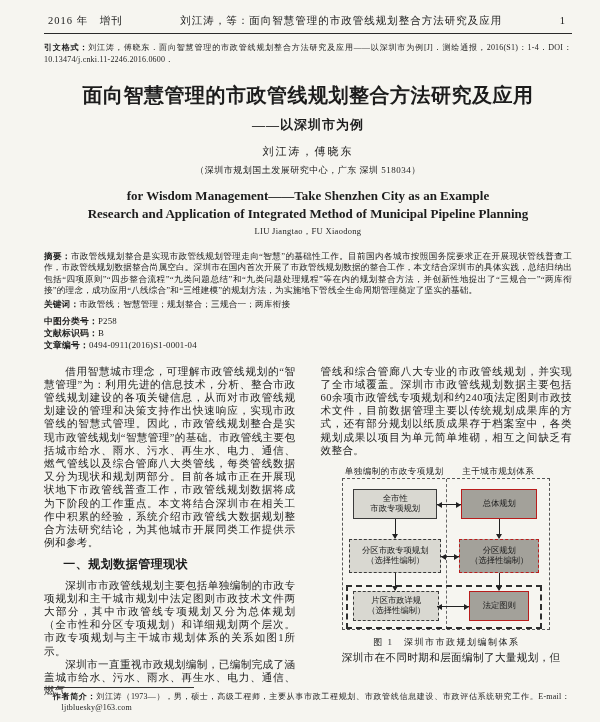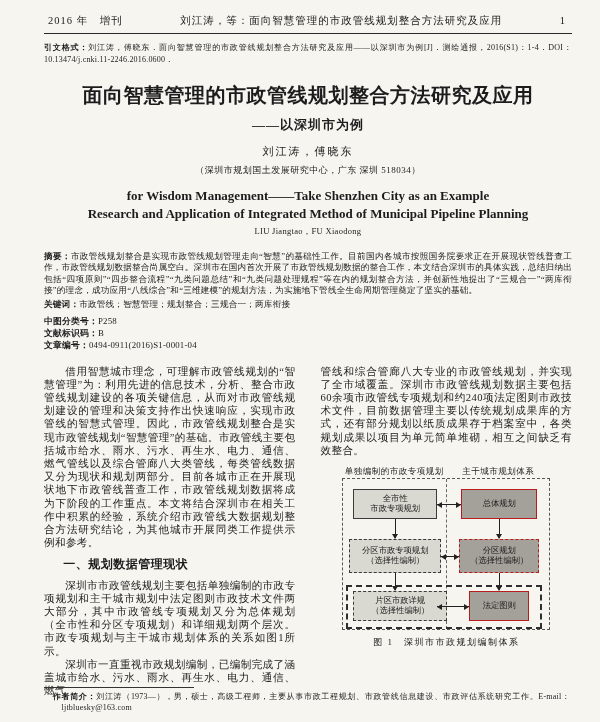--- a/index.html
+++ b/index.html
@@ -169,37 +169,38 @@
 
             <div class="fb light" style="left:10px;top:10px;width:84px;height:30px;">全市性
 市政专项规划</div>
             <div class="fb dark" style="left:118px;top:10px;width:76px;height:30px;">总体规划</div>
 
             <div class="fb light dashed" style="left:6px;top:60px;width:92px;height:34px;">分区市政专项规划
 （选择性编制）</div>
             <div class="fb dark dashed" style="left:116px;top:60px;width:80px;height:34px;">分区规划
 （选择性编制）</div>
 
-            <div class="fb light dashed" style="left:10px;top:112px;width:94px;height:30px;">片区市政详规
+            <div class="fb light dashed" style="left:10px;top:112px;width:86px;height:30px;">片区市政详规
 （选择性编制）</div>
             <div class="fb dark" style="left:126px;top:112px;width:60px;height:30px;">法定图则</div>
 
             <div class="h-arrow" style="left:94px;top:25px;width:24px;"></div>
             <div class="h-arrow" style="left:98px;top:77px;width:18px;"></div>
             <div class="h-arrow" style="left:94px;top:127px;width:32px;"></div>
 
             <div class="v-arrow" style="left:52px;top:40px;height:19px;"></div>
             <div class="v-arrow" style="left:52px;top:94px;height:17px;"></div>
             <div class="v-arrow" style="left:156px;top:40px;height:19px;"></div>
             <div class="v-arrow" style="left:156px;top:94px;height:17px;"></div>
           </div>
         </div>
         <div class="fig-caption">图 1　深圳市市政规划编制体系</div>
       </div>
 
+      <p class="indent">深圳市在不同时期和层面编制了大量规划，但</p>
     </div>
 
   </div>
 
   <div class="footnote">
     <div class="footnote-rule"></div>
     <div class="footnote-text"><b>作者简介：</b><span>刘江涛（1973—），男，硕士，高级工程师，主要从事市政工程规划、市政管线信息建设、市政评估系统研究工作。E-mail：ljtbluesky@163.com</span></div>
   </div>
 
 </div>

